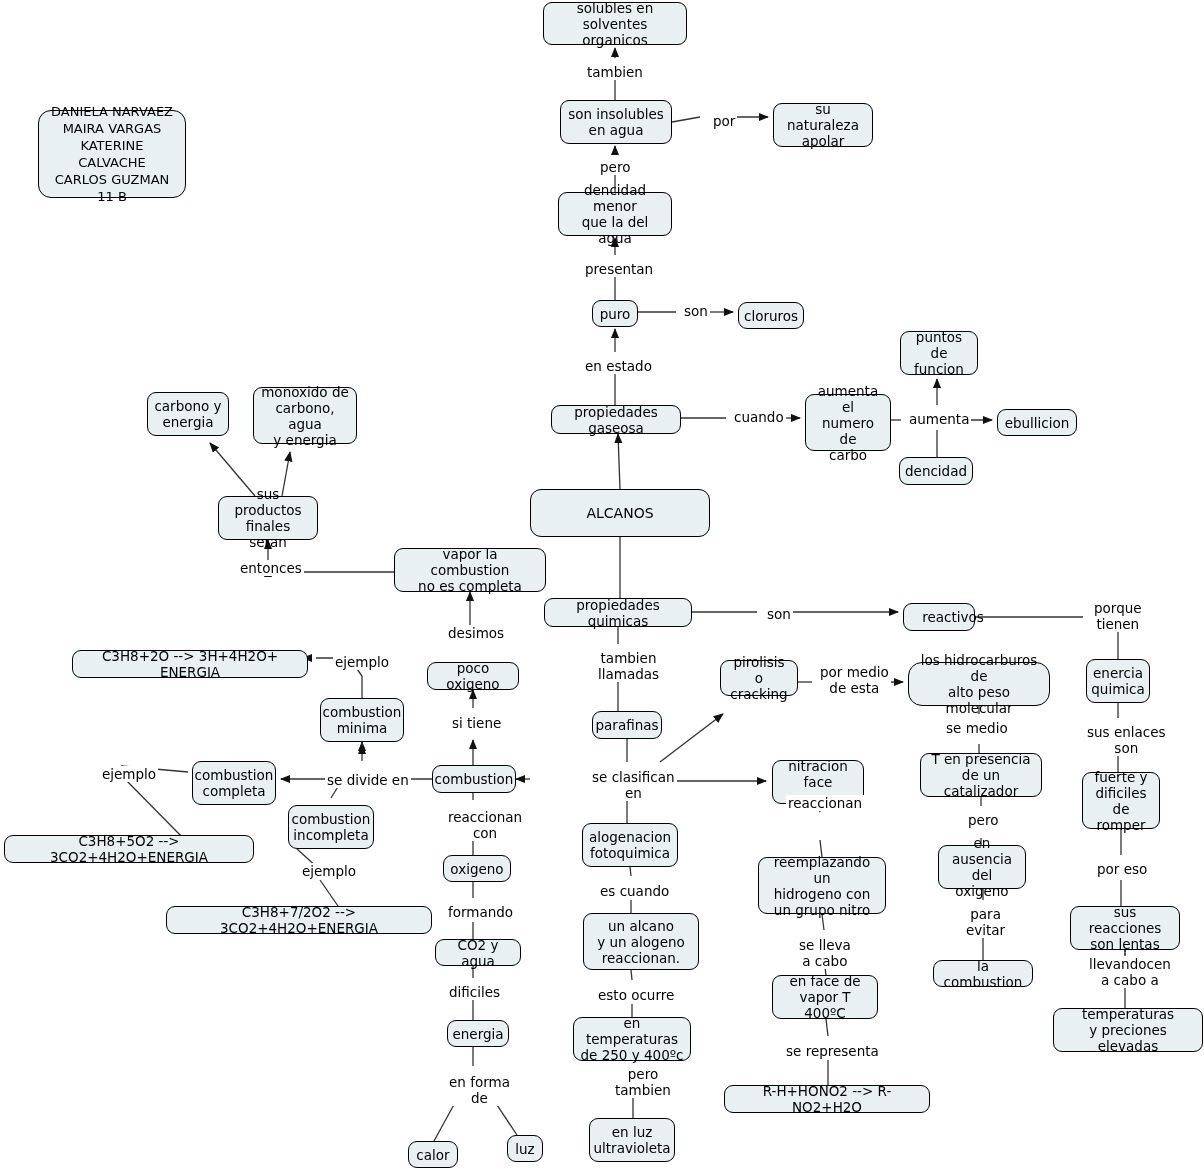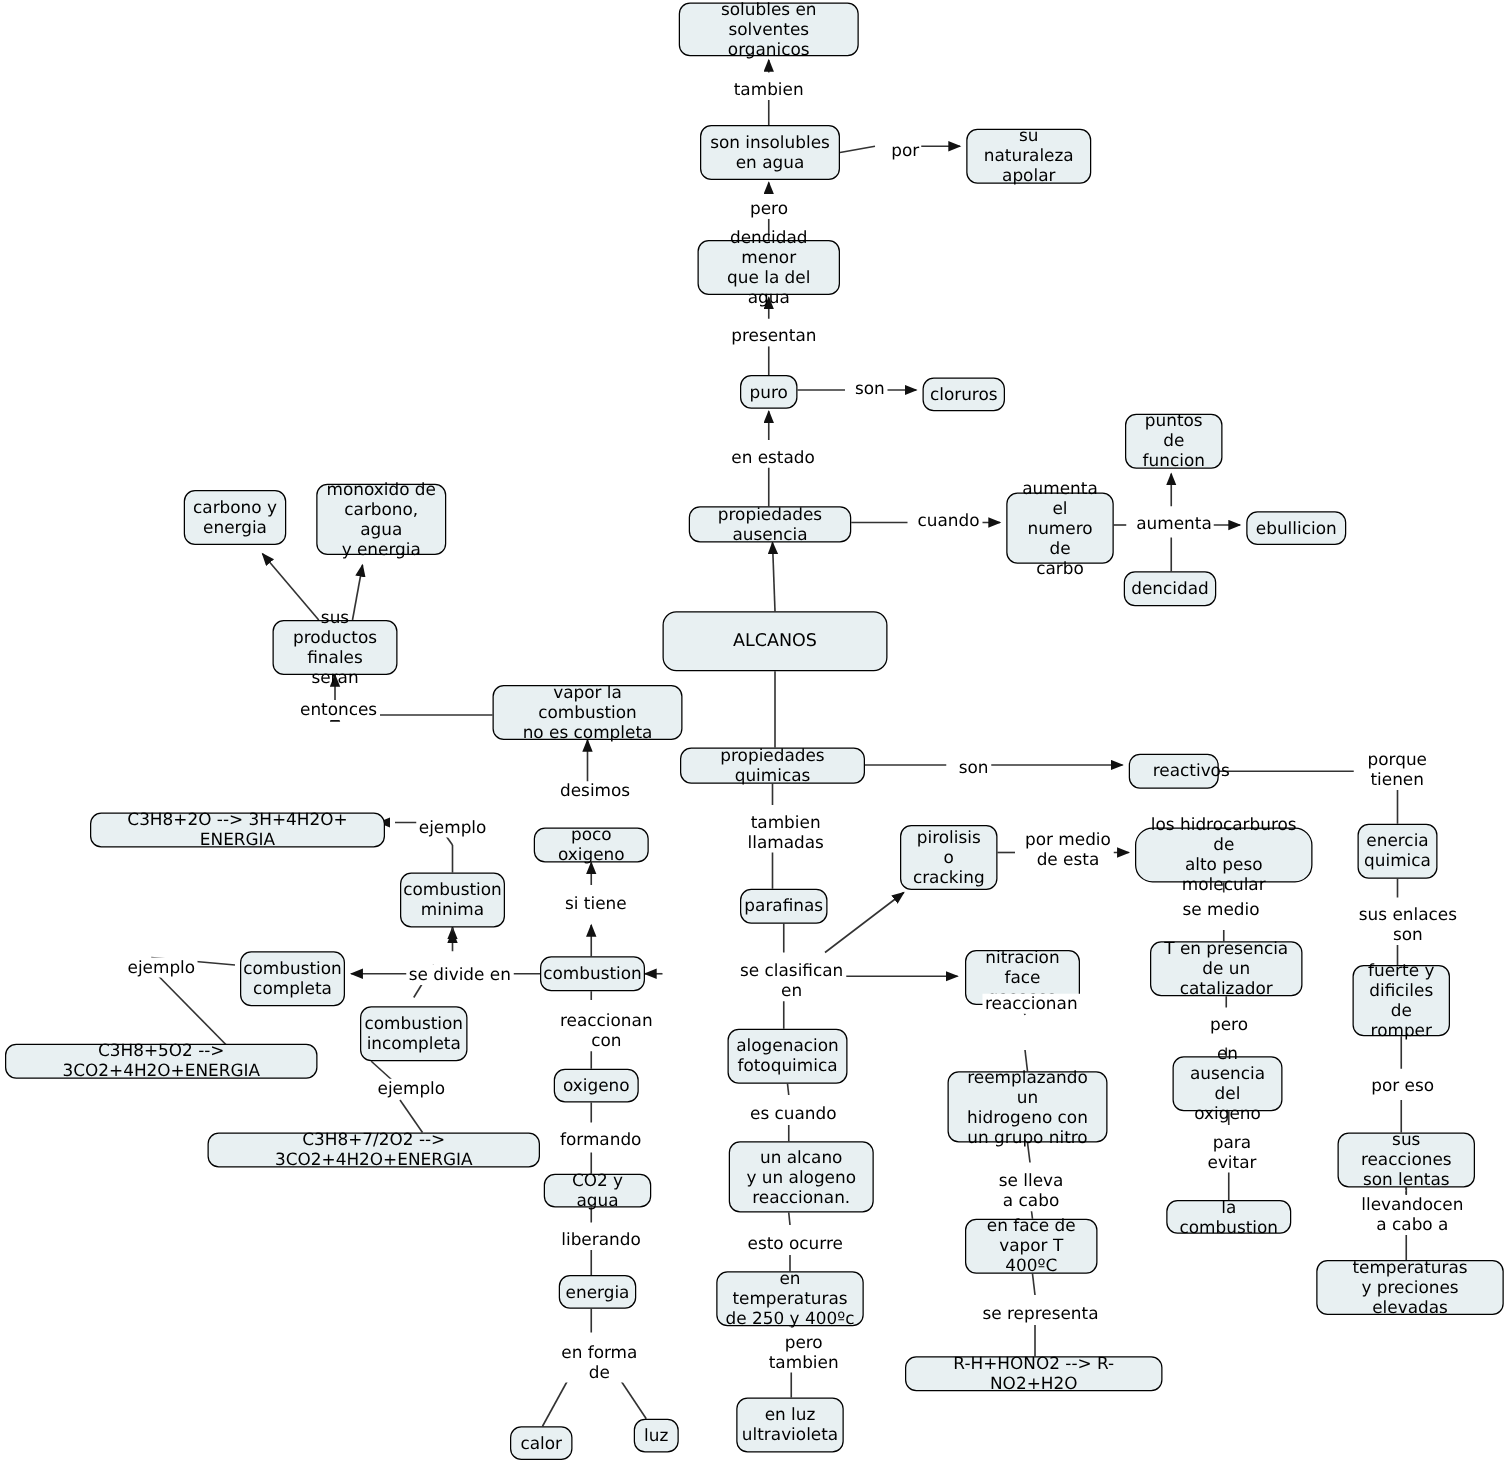--- a/index.html
+++ b/index.html
@@ -147,53 +147,58 @@
       <path d="M462,1090 L434,1141"></path>
       <path d="M487,1090 L517,1135"></path>
 
       <path d="M121,766 L188,772"></path>
       <path d="M124,778 L185,840"></path>
       <path d="M318,868 L297,849"></path>
       <path d="M320,880 L338,906"></path>
     </g>
   </svg>
 
+  <div class="node title" style="left:38px;top:110px;width:148px;height:88px;">DANIELA NARVAEZ
+MAIRA VARGAS
+KATERINE CALVACHE
+CARLOS GUZMAN
+11-B</div>
 
   <div id="nodes-layer">
       <div class="node" style="left: 543px; top: 2px; width: 144px; height: 43px;">solubles en
 solventes organicos</div>
       <div class="node" style="left: 560px; top: 100px; width: 112px; height: 44px;">son insolubles
 en agua</div>
       <div class="node" style="left: 773px; top: 103px; width: 100px; height: 44px;">su naturaleza
 apolar</div>
       <div class="node" style="left: 558px; top: 192px; width: 114px; height: 44px;">dencidad menor
 que la del agua</div>
       <div class="node" style="left: 592px; top: 300px; width: 46px; height: 27px;">puro</div>
       <div class="node" style="left: 738px; top: 302px; width: 66px; height: 27px;">cloruros</div>
-      <div class="node" style="left: 551px; top: 405px; width: 130px; height: 29px;">propiedades ausencia</div>
+      <div class="node" style="left: 551px; top: 405px; width: 130px; height: 29px;">propiedades gaseosa</div>
       <div class="node" style="left: 805px; top: 394px; width: 86px; height: 57px;">aumenta el
 numero de
 carbo</div>
       <div class="node" style="left: 900px; top: 331px; width: 78px; height: 44px;">puntos de
 funcion</div>
       <div class="node" style="left: 997px; top: 409px; width: 80px; height: 27px;">ebullicion</div>
       <div class="node" style="left: 899px; top: 457px; width: 74px; height: 28px;">dencidad</div>
       <div class="node big" style="left: 530px; top: 489px; width: 180px; height: 48px;">ALCANOS</div>
       <div class="node" style="left: 147px; top: 392px; width: 82px; height: 44px;">carbono y
 energia</div>
       <div class="node" style="left: 253px; top: 387px; width: 104px; height: 57px;">monoxido de
 carbono, agua
 y energia</div>
       <div class="node" style="left: 218px; top: 496px; width: 100px; height: 44px;">sus productos
 finales seran</div>
       <div class="node" style="left: 394px; top: 548px; width: 152px; height: 44px;">vapor la combustion
 no es completa</div>
       <div class="node" style="left: 544px; top: 598px; width: 148px; height: 29px;">propiedades quimicas</div>
       <div class="node" style="left: 903px; top: 603px; width: 72px; height: 28px; padding-left: 34px;">reactivos</div>
-      <div class="node" style="left: 720px; top: 660px; width: 78px; height: 52px;">pirolisis
+      <div class="node" style="left: 720px; top: 660px; width: 78px; height: 36px;">pirolisis
 o cracking</div>
       <div class="node" style="left: 908px; top: 662px; width: 142px; height: 44px; border-radius: 14px;">los hidrocarburos de
 alto peso molecular</div>
       <div class="node" style="left: 1086px; top: 659px; width: 64px; height: 44px;">enercia
 quimica</div>
       <div class="node" style="left: 427px; top: 662px; width: 92px; height: 28px;">poco oxigeno</div>
       <div class="node" style="left: 72px; top: 650px; width: 236px; height: 28px;">C3H8+2O --&gt; 3H+4H2O+ ENERGIA</div>
       <div class="node" style="left: 320px; top: 698px; width: 84px; height: 44px;">combustion
 minima</div>
       <div class="node" style="left: 592px; top: 711px; width: 70px; height: 28px;">parafinas</div>
@@ -271,21 +276,21 @@
       <div class="elabel" style="left: 446px; top: 809px;">reaccionan
 con</div>
       <div class="elabel" style="left: 1095px; top: 861px;">por eso</div>
       <div class="elabel" style="left: 300px; top: 863px;">ejemplo</div>
       <div class="elabel" style="left: 598px; top: 883px;">es cuando</div>
       <div class="elabel" style="left: 446px; top: 904px;">formando</div>
       <div class="elabel" style="left: 964px; top: 906px;">para
 evitar</div>
       <div class="elabel" style="left: 797px; top: 937px;">se lleva
 a cabo</div>
-      <div class="elabel" style="left: 447px; top: 984px;">liberando</div>
+      <div class="elabel" style="left: 447px; top: 984px;">dificiles</div>
       <div class="elabel" style="left: 1087px; top: 956px;">llevandocen
 a cabo a</div>
       <div class="elabel" style="left: 596px; top: 987px;">esto ocurre</div>
       <div class="elabel" style="left: 784px; top: 1043px;">se representa</div>
       <div class="elabel" style="left: 447px; top: 1074px;">en forma
 de</div>
       <div class="elabel" style="left: 613px; top: 1066px;">pero
 tambien</div>
     </div>
 

